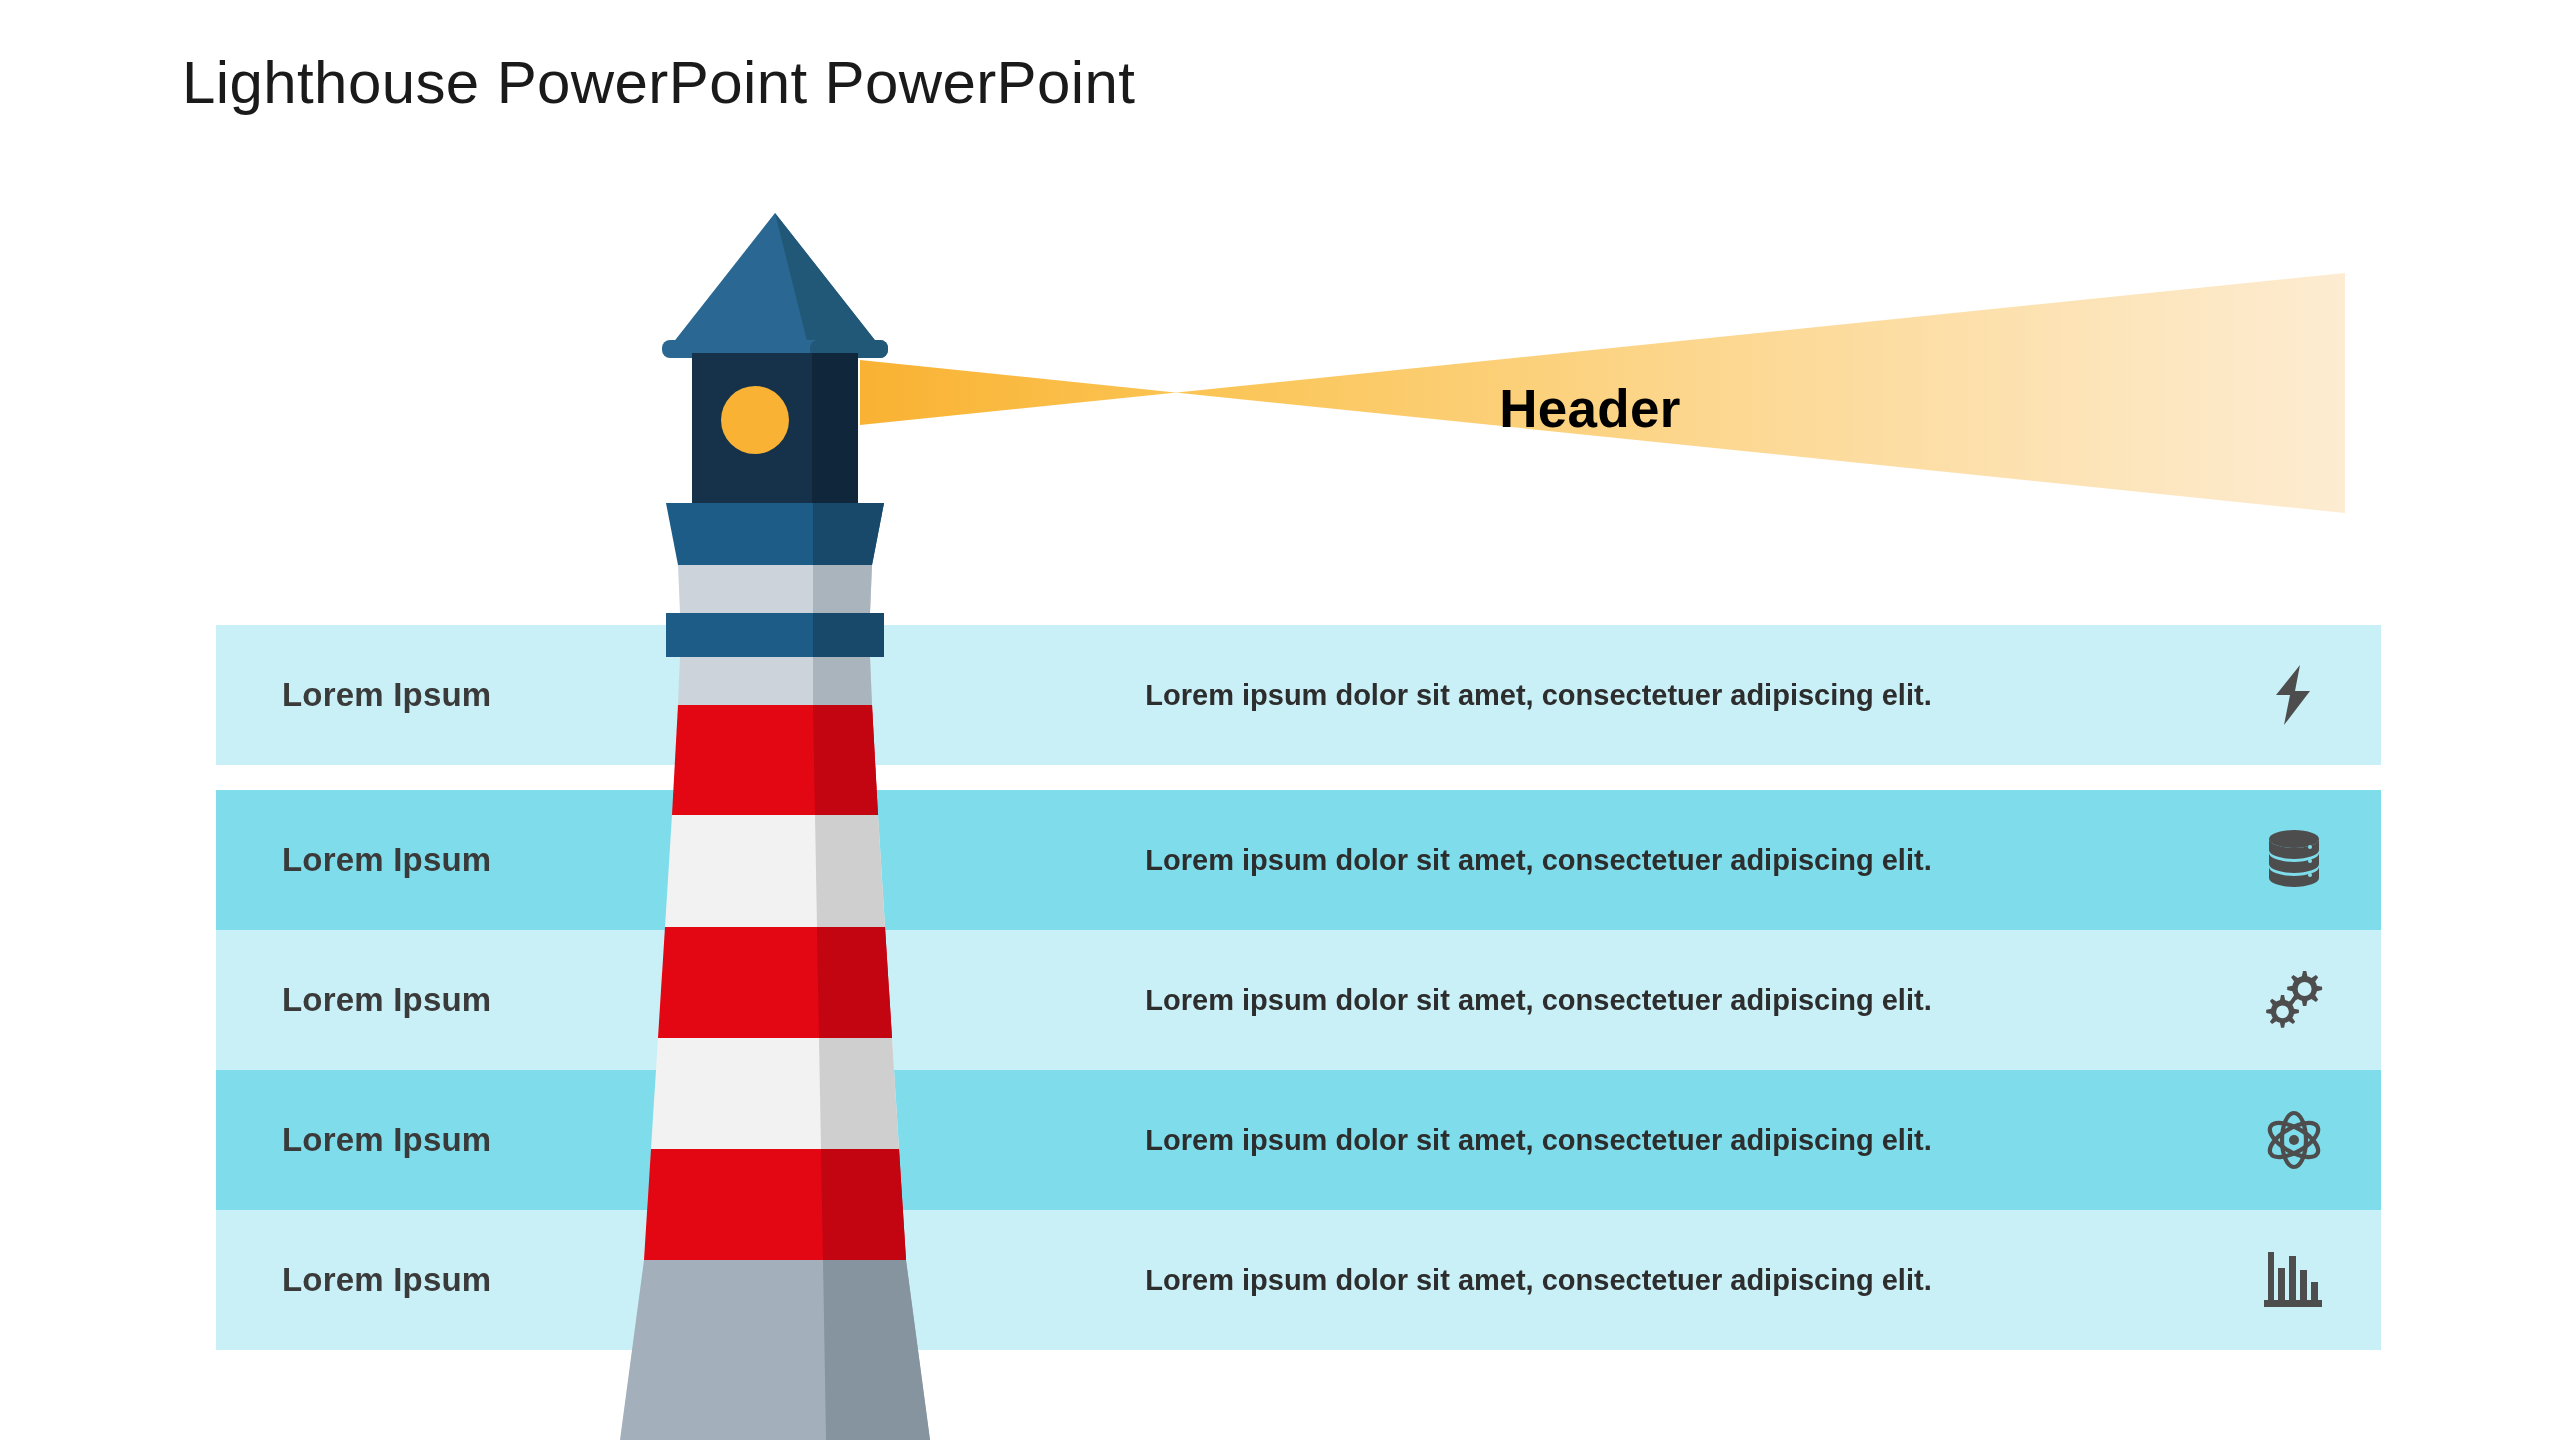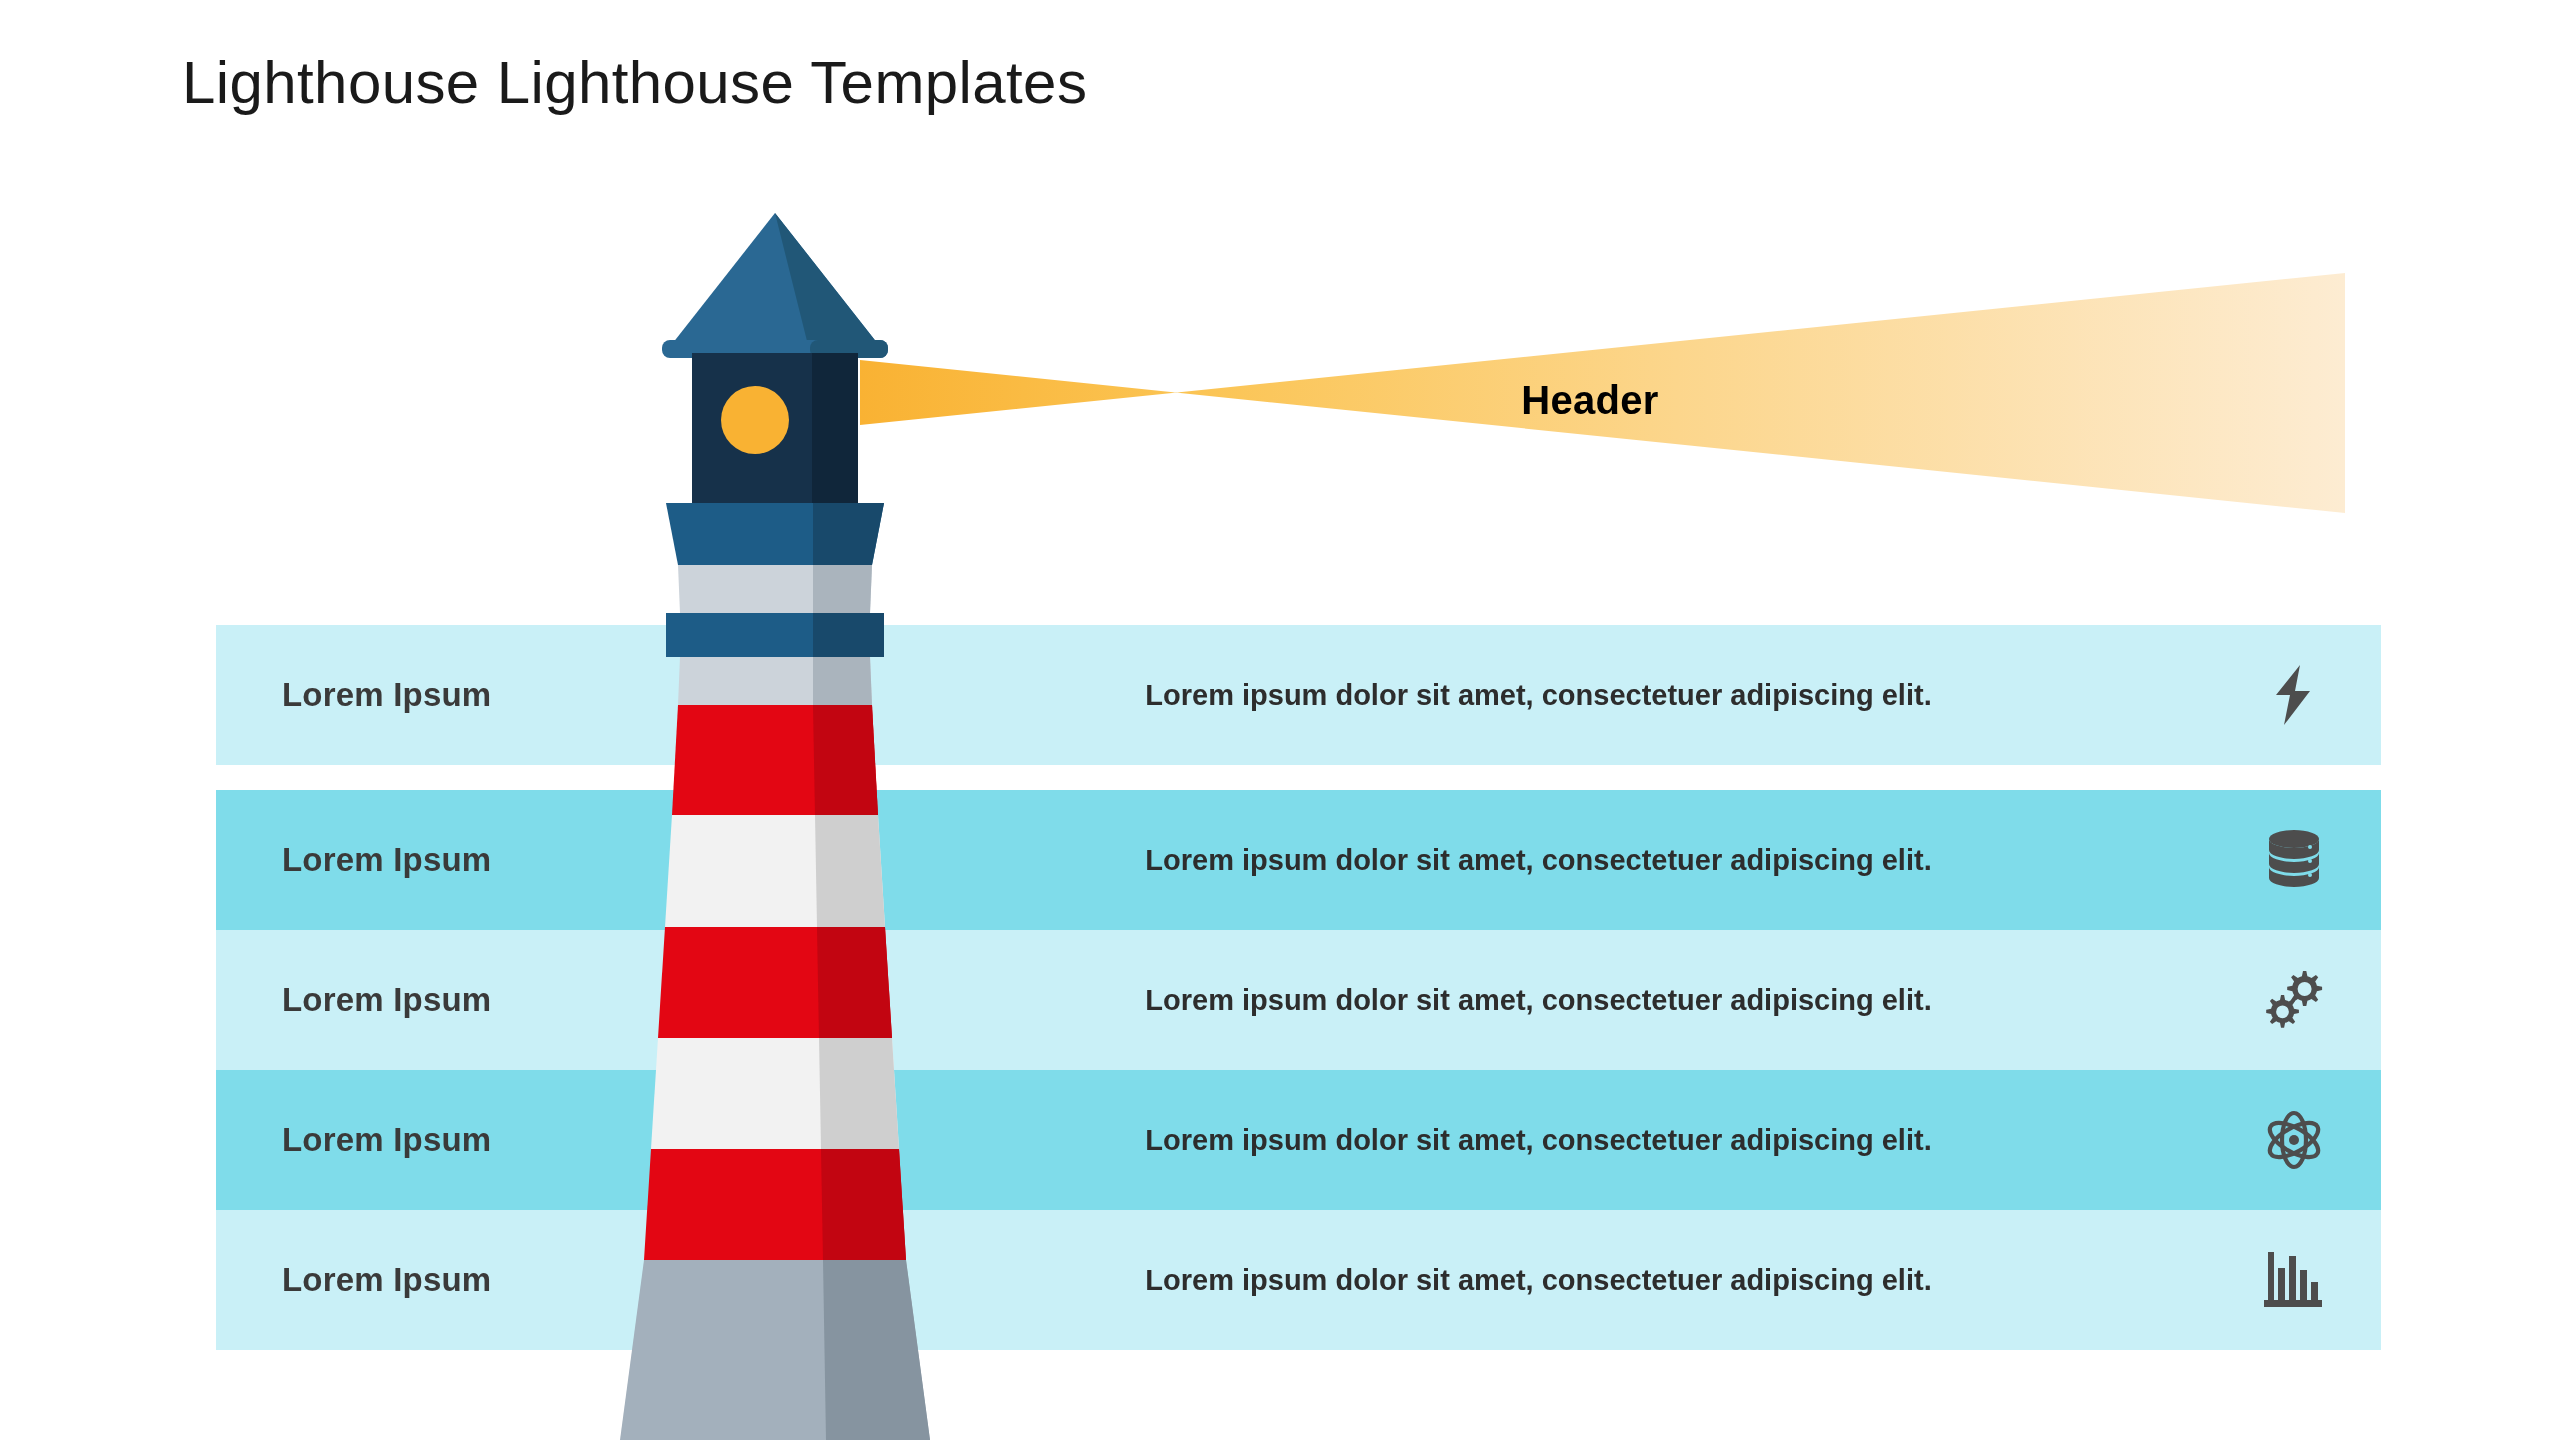--- a/index.html
+++ b/index.html
@@ -95,21 +95,21 @@
     height: 275px;
     pointer-events: none;
   }
   #beam-wrap svg { display: block; width: 100%; height: 100%; }
   #beam-header {
     position: absolute;
     left: 1400px;
     top: 378px;
     width: 380px;
     text-align: center;
-    font-size: 40px;
+    font-size: 53px;
     font-weight: bold;
     color: #000000;
     letter-spacing: 0.3px;
   }
 
   
   #lighthouse {
     position: absolute;
     left: 600px;
     top: 205px;
@@ -117,21 +117,21 @@
     height: 1235px;
     pointer-events: none;
   }
   #lighthouse svg { display: block; width: 420px; height: 1235px; }
 </style>
 </head>
 <body>
 
 <div id="slide">
 
-  <div id="page-title">Lighthouse Lighthouse Templates</div>
+  <div id="page-title">Lighthouse PowerPoint PowerPoint</div>
 
   <div id="rows-layer">
 
     <div class="row" style="top:625px; height:140px; background:#c9f0f7;">
       <div class="row-label">Lorem Ipsum</div>
       <div class="row-desc">Lorem ipsum dolor sit amet, consectetuer adipiscing elit.</div>
       <div class="row-icon">
         <svg viewBox="0 0 64 64" xmlns="http://www.w3.org/2000/svg">
           <path d="M38 2 L14 32 L28 32 L22 62 L48 28 L33 28 Z" fill="#4d4d4d"></path>
         </svg>

